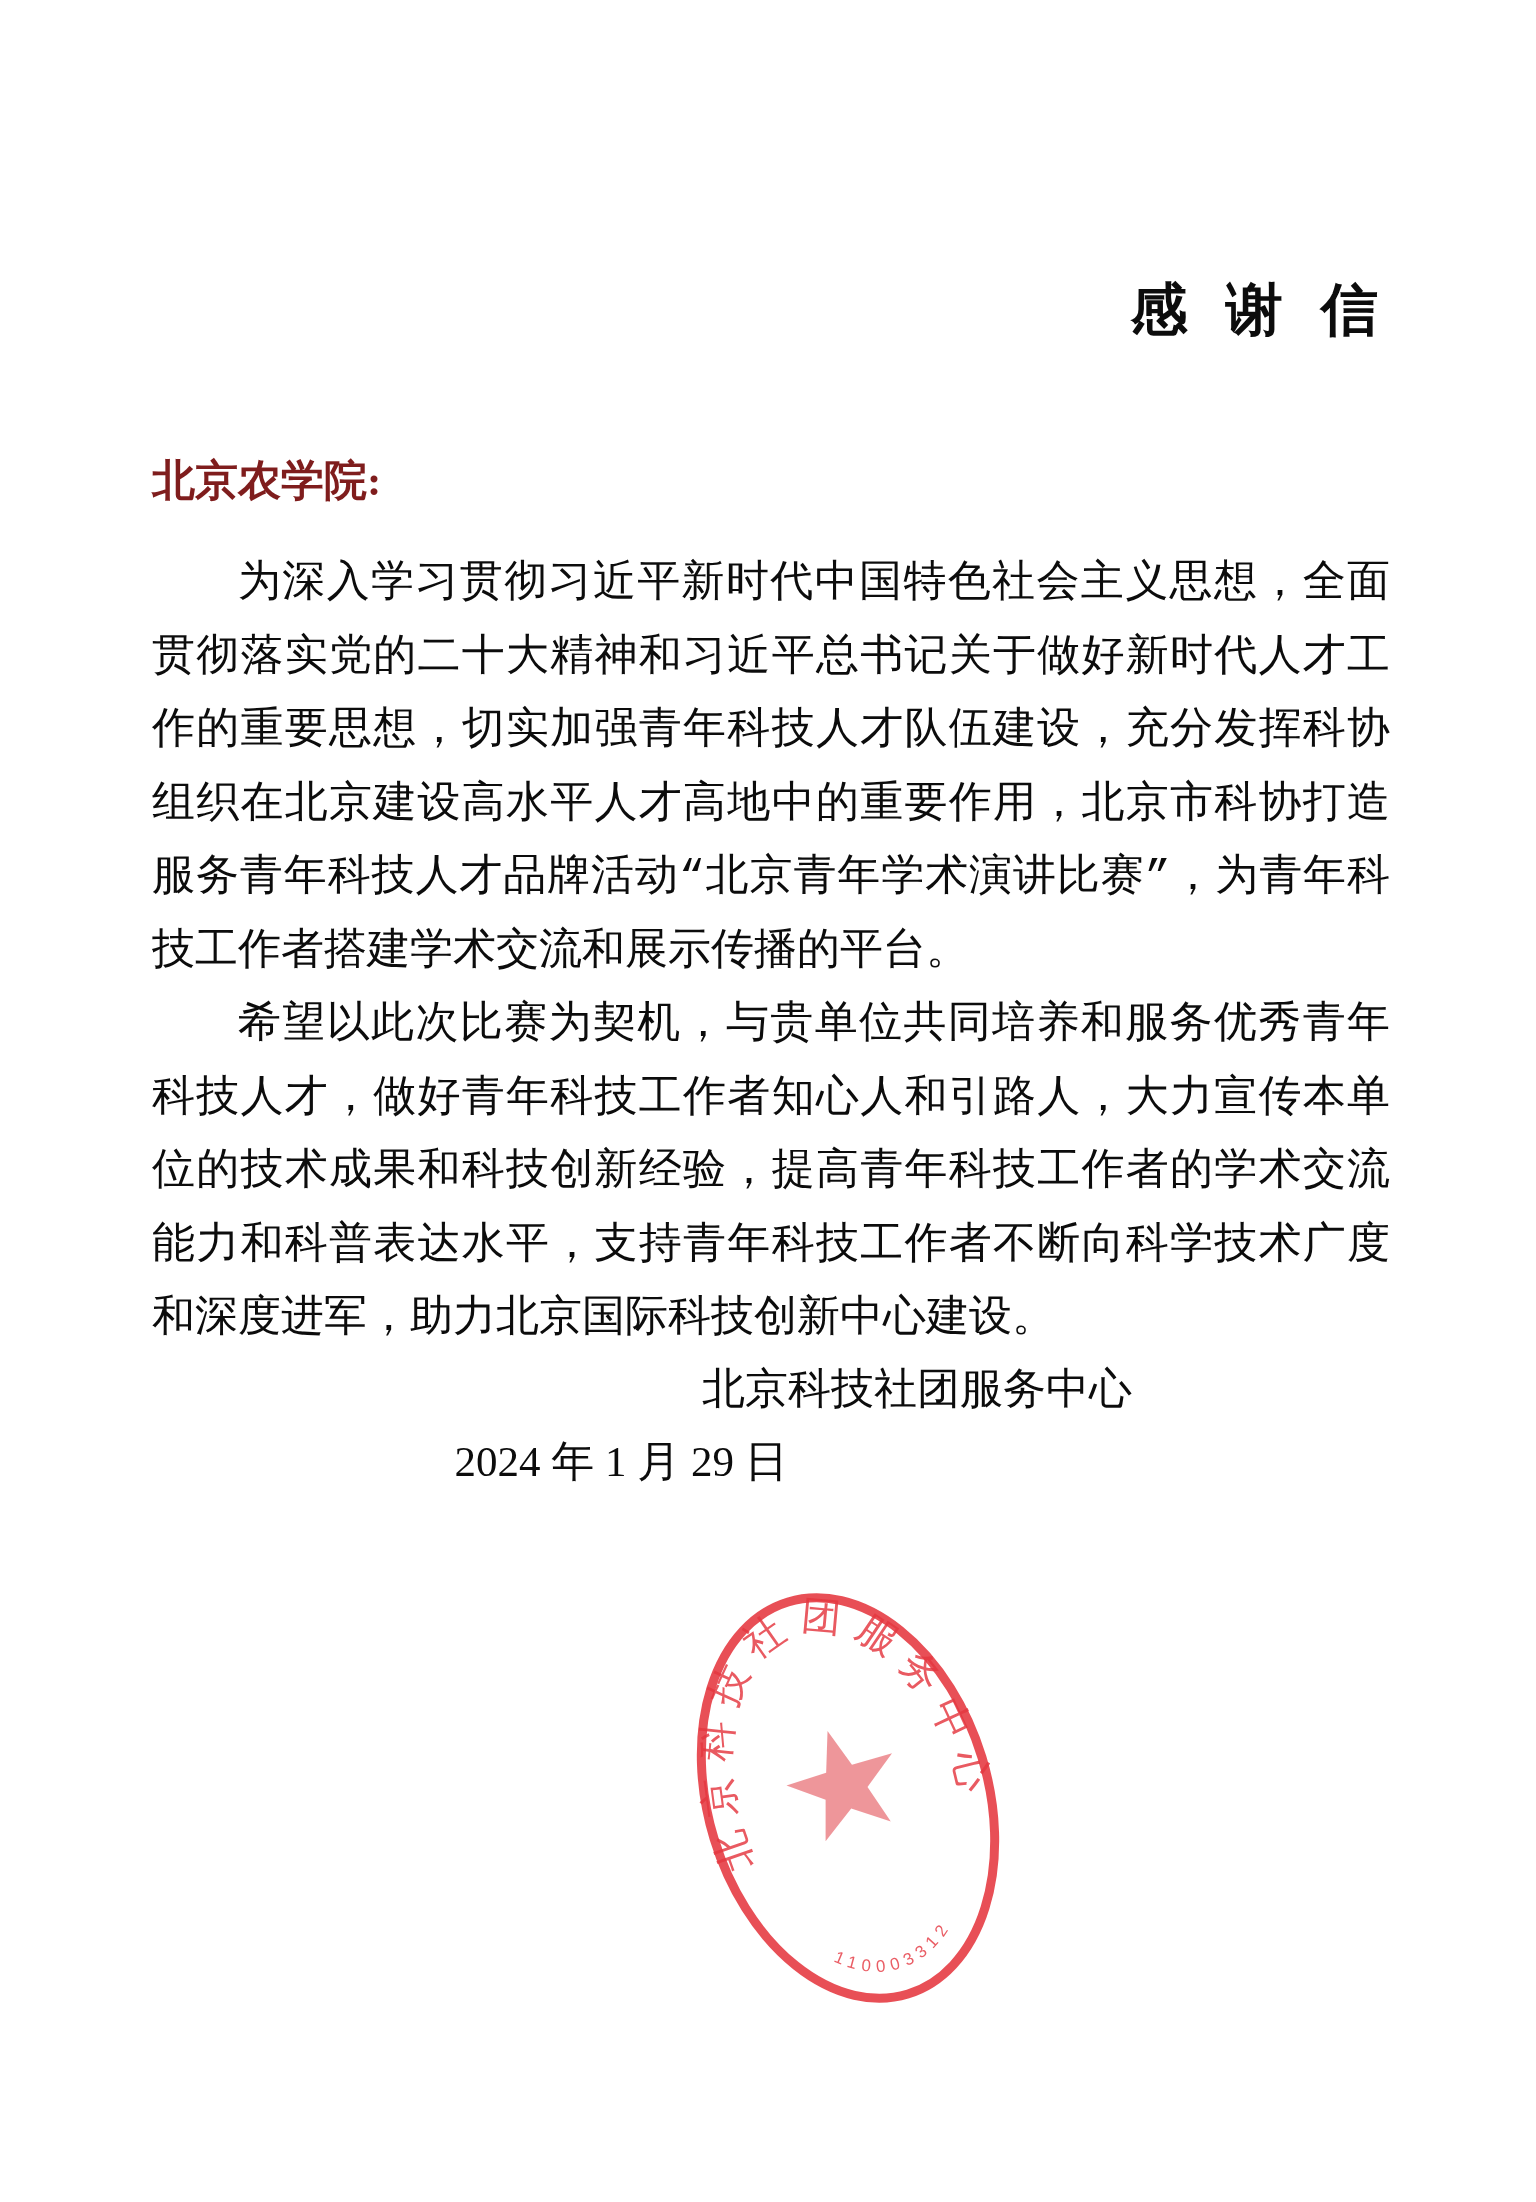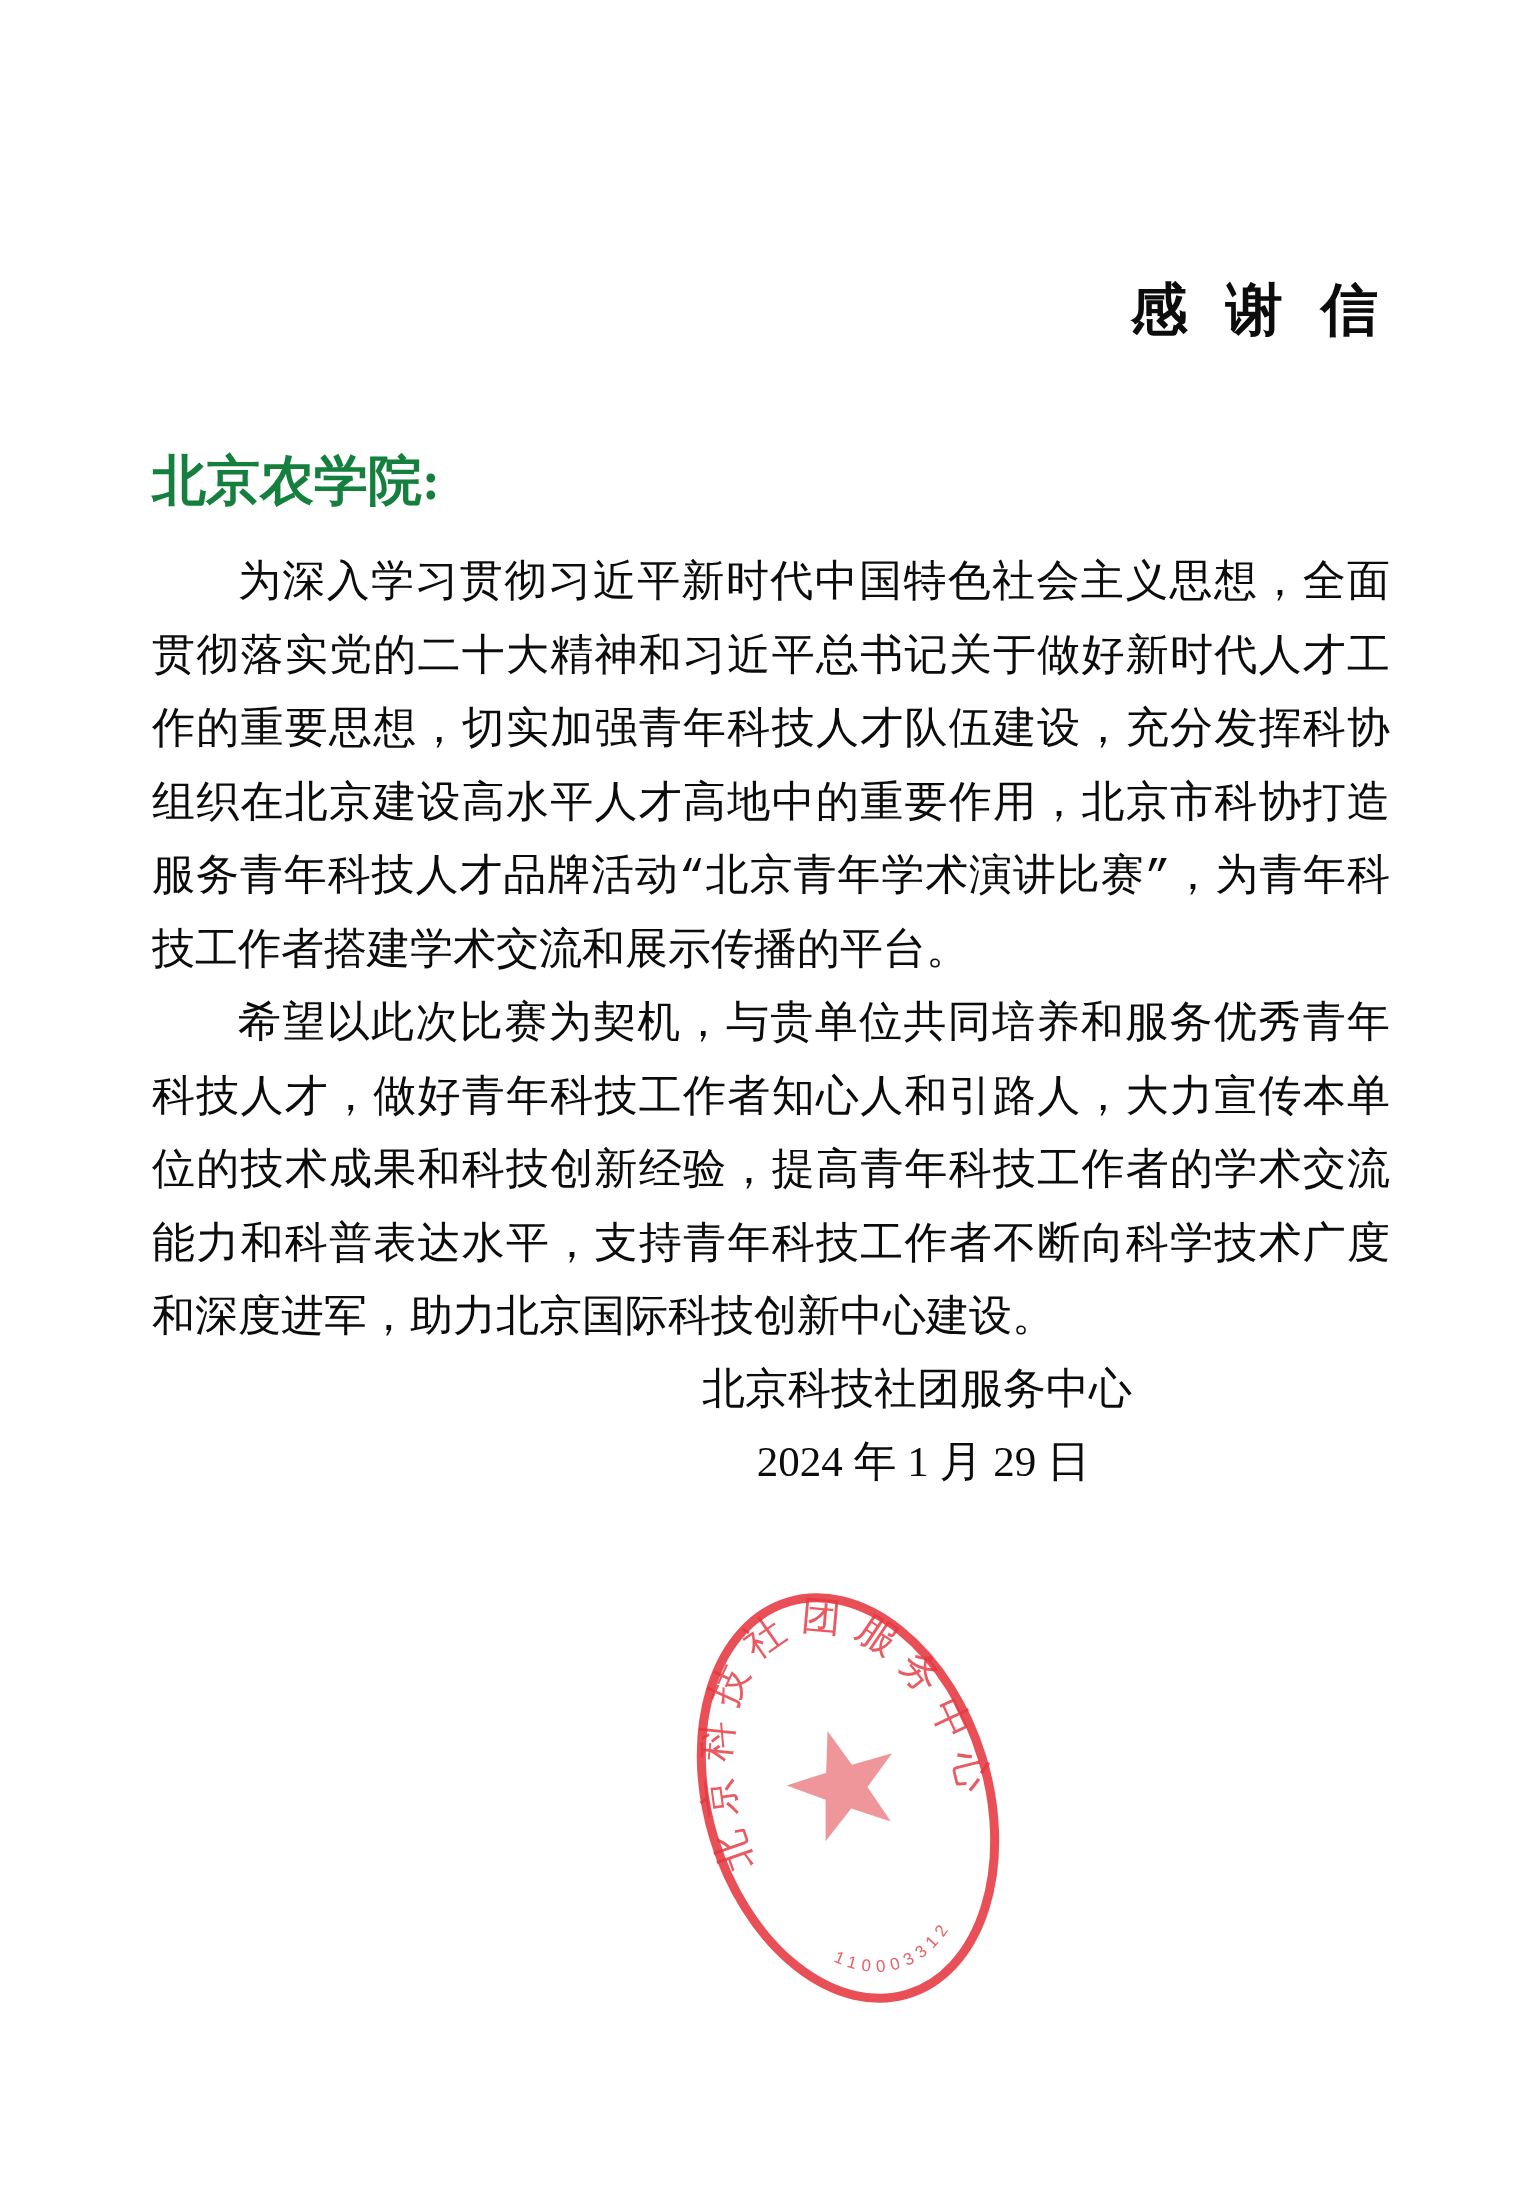--- a/index.html
+++ b/index.html
@@ -20,24 +20,24 @@
   .doc-title{
     margin:272px 0 0 0;
     text-align:right;
     font-size:57px;
     font-weight:700;
     letter-spacing:12px;
     color:#0c0c0c;
   }
   .salutation{
     margin-top:102px;
-    font-size:54px;
+    font-size:43px;
     font-weight:600;
     line-height:60px;
-    color:#15803d;
+    color:#7f1d1d;
   }
   .body-para{
     margin:0;
     font-size:43px;
     line-height:73.5px;
     text-align:justify;
     text-indent:2em;
     color:#0c0c0c;
     font-family:Liberation Mono, monospace;
   }
@@ -46,21 +46,21 @@
     margin-top:-4px;
     font-size:43px;
     line-height:73.5px;
     text-align:right;
     padding-right:258px;
     color:#0c0c0c;
   }
   .date-line{
     font-size:43px;
     line-height:73.5px;
-    text-align:right;
+    text-align:center;
     padding-right:300px;
     color:#0c0c0c;
   }
   .seal{
     position:absolute;
     left:688px;top:1568px;
     width:320px;height:460px;
     mix-blend-mode:multiply;
     opacity:.92;
     pointer-events:none;

